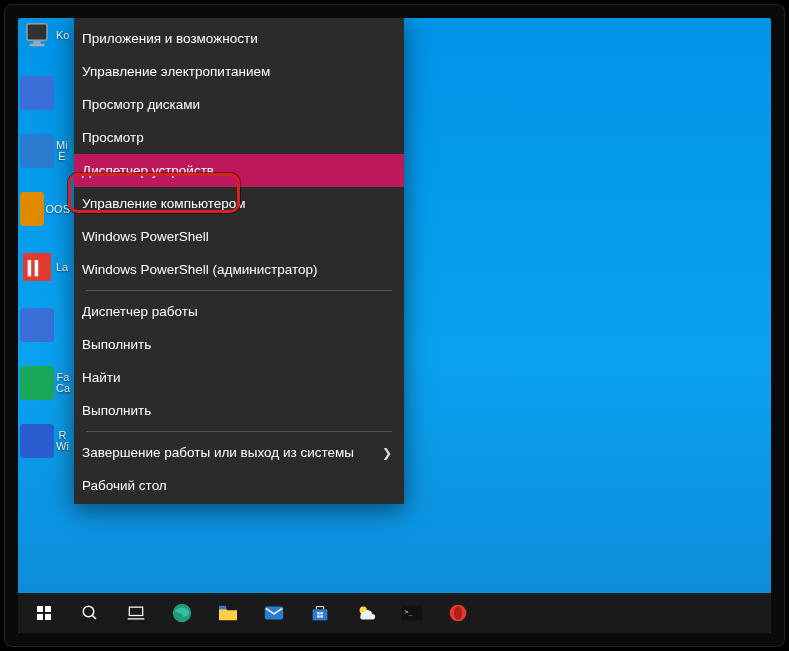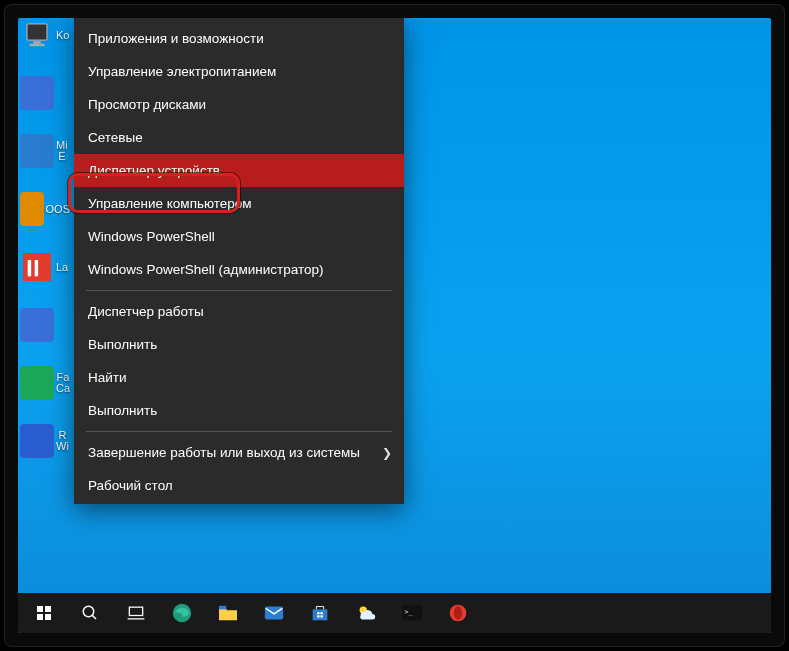--- a/index.html
+++ b/index.html
@@ -82,25 +82,25 @@
   background: #2b2b2b;
   color: #fff;
   font-size: 13.5px;
   padding: 4px 0 2px;
   box-shadow: 0 6px 24px rgba(0,0,0,0.5);
 }
 .mi {
   height: 33px;
   display: flex;
   align-items: center;
-  padding: 0 14px;
+  padding: 0 8px;
   position: relative;
   cursor: default;
 }
-.mi.hl { background: #b91c1c; }
+.mi.hl { background: #be185d; }
 .mi .chev {
   position: absolute;
   right: 12px;
   font-size: 12px;
   opacity: 0.85;
 }
 .sep {
   height: 1px;
   margin: 4px 12px;
   background: #555;
@@ -174,21 +174,21 @@
           <div class="mi">
             <span>Приложения и возможности</span>
           </div>
           <div class="mi">
             <span>Управление электропитанием</span>
           </div>
           <div class="mi">
             <span>Просмотр дисками</span>
           </div>
           <div class="mi">
-            <span>Сетевые</span>
+            <span>Просмотр</span>
           </div>
           <div class="mi hl">
             <span>Диспетчер устройств</span>
           </div>
           <div class="mi">
             <span>Управление компьютером</span>
           </div>
           <div class="mi">
             <span>Windows PowerShell</span>
           </div>

